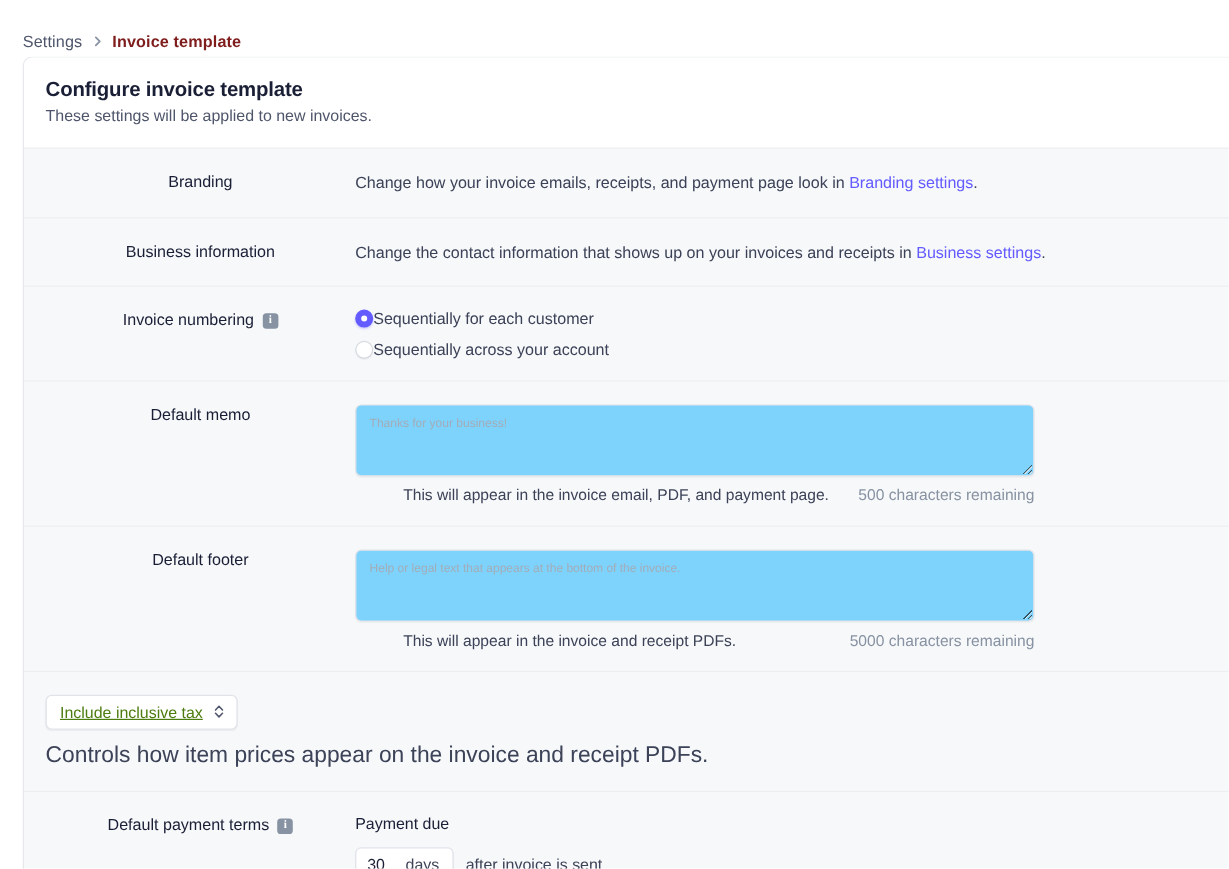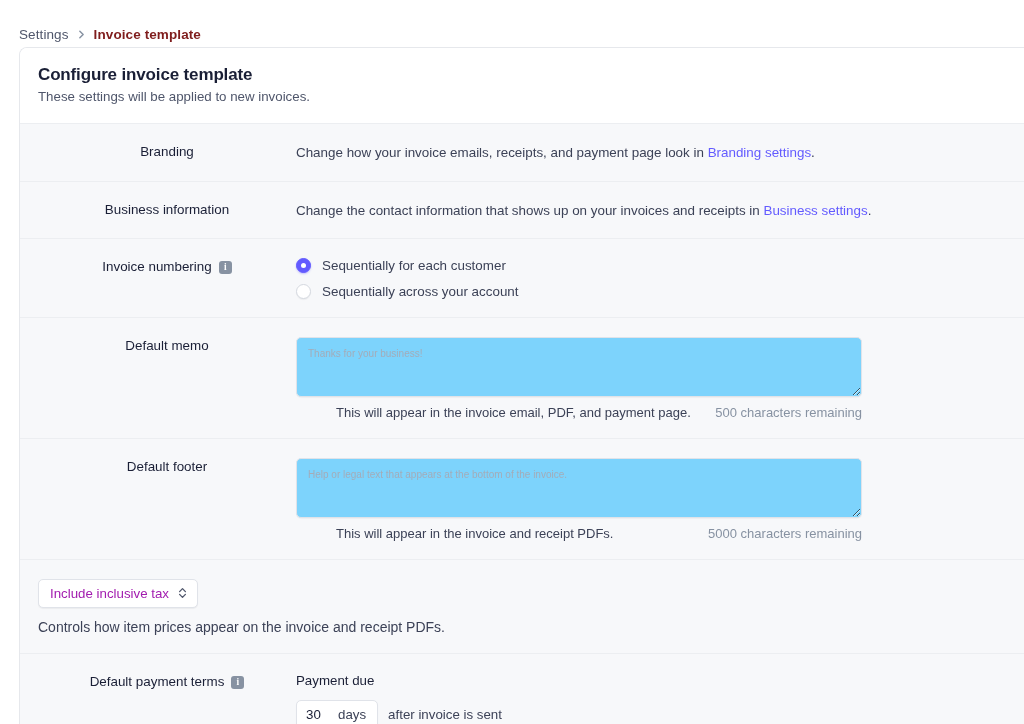--- a/index.html
+++ b/index.html
@@ -75,21 +75,21 @@
     background: #8792a2;
     display: inline-flex; align-items: center; justify-content: center;
     color: #ffffff; font-size: 9.5px; font-weight: 700;
     font-family: "Liberation Serif", serif;
     line-height: 1; flex: 0 0 auto; margin-top: 3px;
     cursor: default; user-select:none;
   }
 
   
   .radio-group { display: flex; flex-direction: column; gap: 11px; }
-  .radio-item { display: flex; align-items: center; gap: 11px; cursor: pointer; }
+  .radio-item { display: flex; align-items: center; cursor: pointer; }
   .radio {
     width: 15px; height: 15px; border-radius: 50%;
     flex: 0 0 auto; position: relative;
     background: #ffffff;
     border: 1px solid #d5d9e0;
     box-shadow: 0 1px 1px rgba(16,22,26,.05);
   }
   .radio.checked {
     background: #635bff; border-color: #635bff;
     box-shadow: 0 1px 2px rgba(99,91,255,.35);
@@ -129,25 +129,25 @@
 
   
   .select-wrap {
     display: inline-flex; gap: 8px;
     background: #ffffff;
     border: 1px solid #e0e3e9;
     border-radius: 5px;
     padding: 6px 9px 6px 11px;
     box-shadow: 0 1px 1px rgba(16,22,26,.05);
     cursor: pointer;
-    font-size: 13.3px; color: #a21caf;
+    font-size: 13.3px; color: #4d7c0f; text-decoration: underline;
   }
   .select-chevrons { display:flex; color:#4f566b; }
   .select-chevrons svg { display:block; }
-  .field-hint { font-size: 14px; color: #3c4257; margin-top: 11px; }
+  .field-hint { font-size: 19px; color: #3c4257; margin-top: 11px; }
 
   
   .pt-title { font-size: 13.3px; color: #1a1f36; margin-bottom: 12px; }
   .pt-line { display: flex; align-items: center; gap: 10px; }
   .num-input {
     display: inline-flex; align-items: stretch;
     border: 1px solid #e0e3e9; border-radius: 5px;
     background: #ffffff; overflow: hidden;
     box-shadow: 0 1px 1px rgba(16,22,26,.05);
   }

